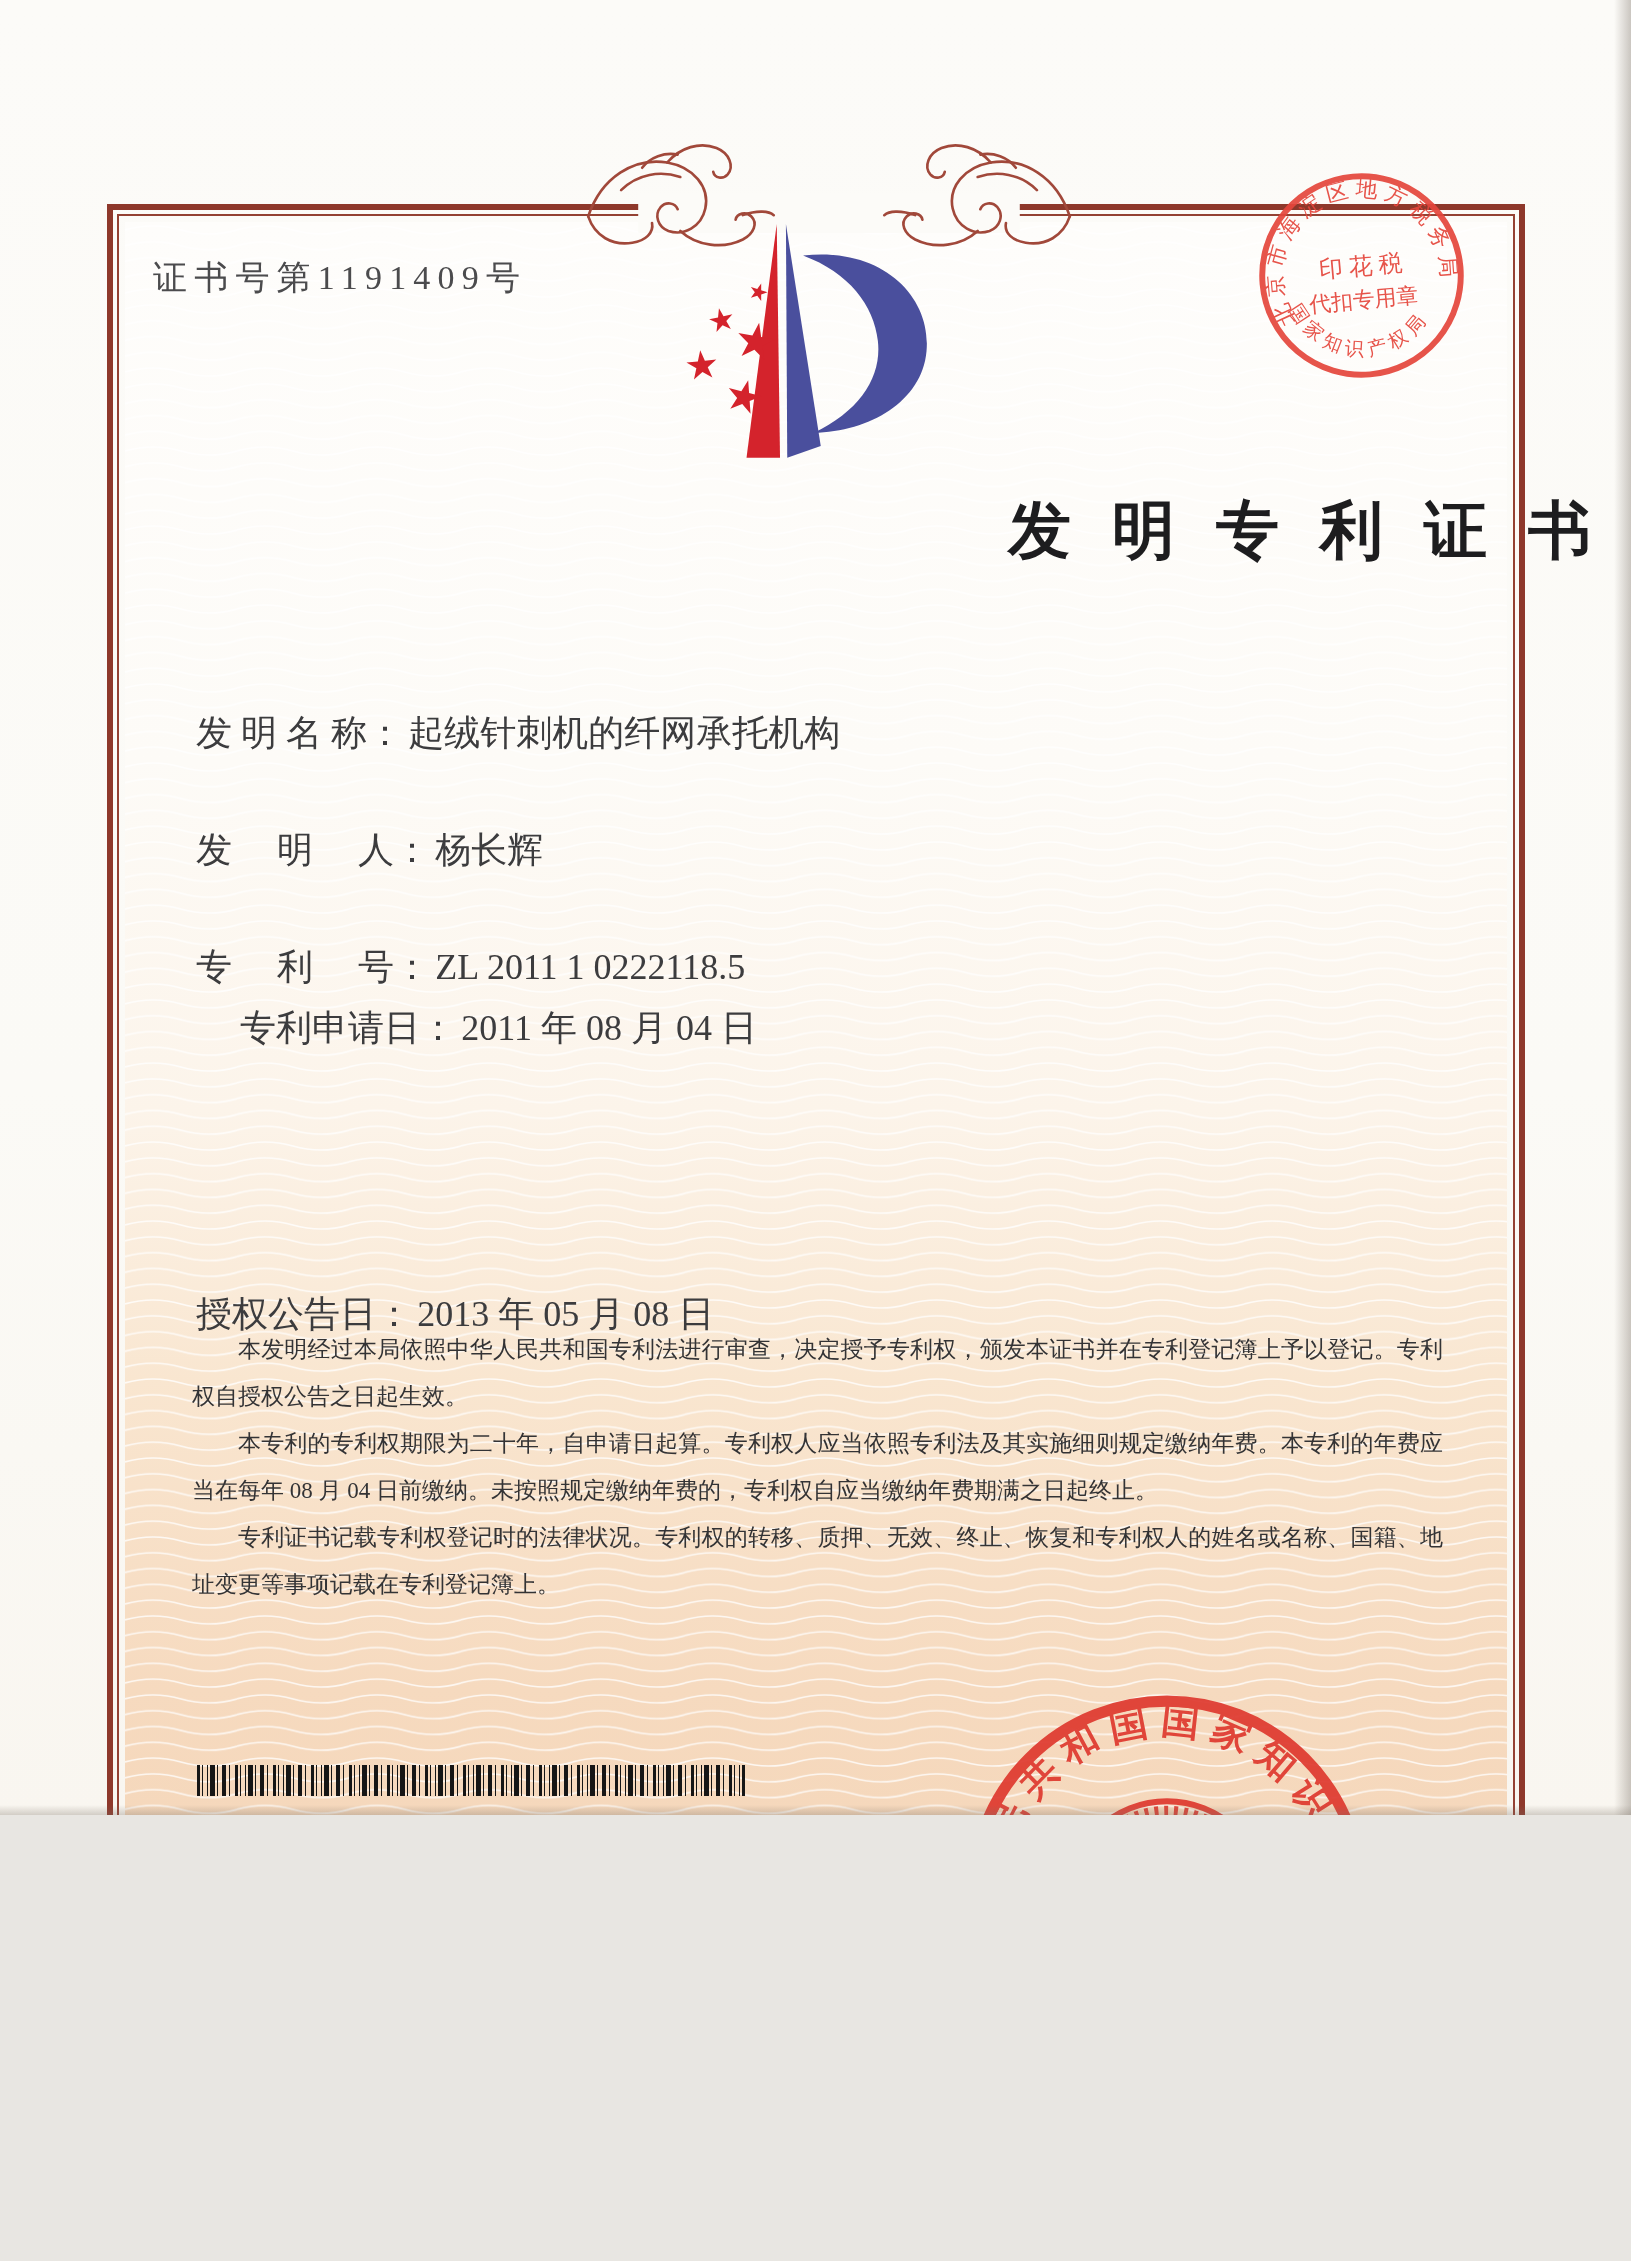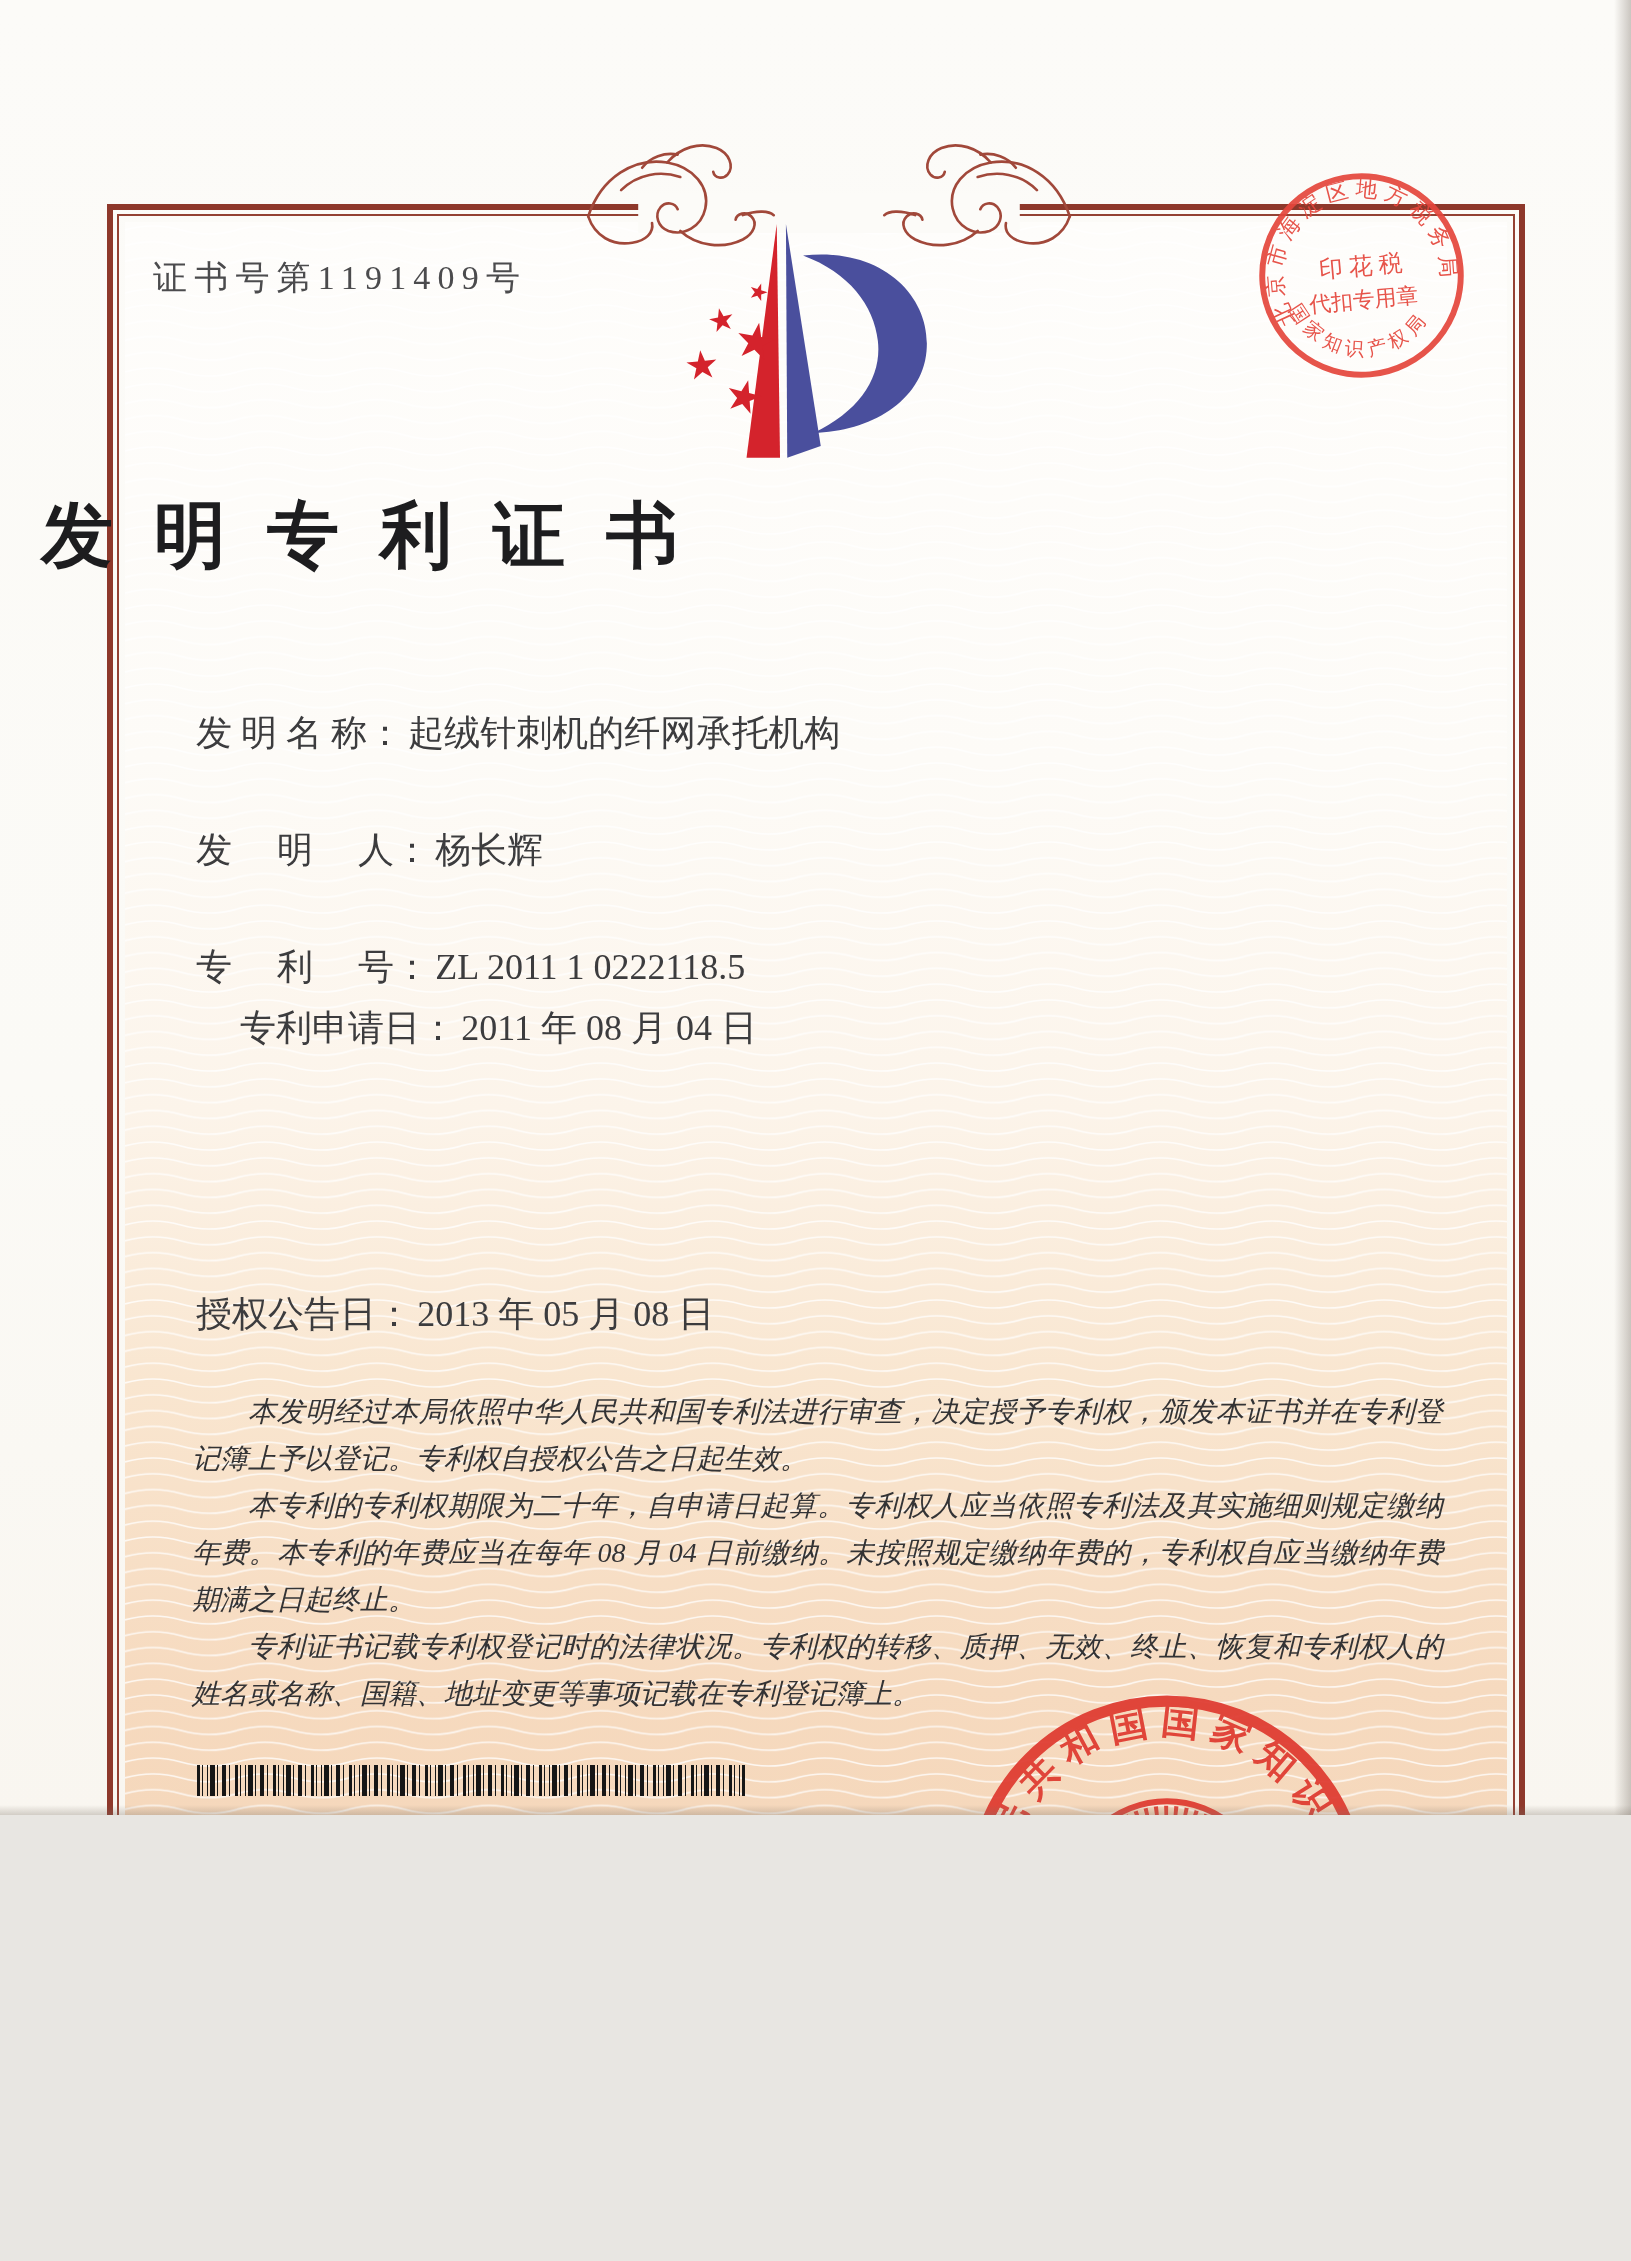--- a/index.html
+++ b/index.html
@@ -28,30 +28,30 @@
   .ornament { position:absolute; }
 
   .cert-number { position:absolute; left:153px; top:255px; font-size:34px;
     letter-spacing:7.2px; color:#4b4b4d; }
 
   .logo { position:absolute; left:648px; top:212px; width:289px; height:271px; }
 
   .tax-stamp { position:absolute; left:1249px; top:163px; width:225px; height:225px;
     transform:rotate(-5deg); opacity:.92; }
 
-  .doc-title { position:absolute; left:0; top:488px; width:100%; text-align:left;
-    font-size:72px; font-weight:600; color:#1d1d1f; letter-spacing:41px; padding-left:41px; }
+  .doc-title { position:absolute; left:0; top:488px; width:100%; text-align:right;
+    font-size:63px; font-weight:600; color:#1d1d1f; letter-spacing:41px; }
 
   .field { position:absolute; left:196px; font-size:36px; color:#3c3c3e; white-space:nowrap; }
   .field .field-value { padding-left:5.3px; }
   .f0 { top:709px; } .f1 { top:826px; } .f2 { top:943px; }
   .f3 { top:1004px;margin-left:44px; } .f4 { top:1173px; } .f5 { top:1290px; }
 
-  .body-text { position:absolute; left:192px; top:1388px; width:1251px;
-    font-size:28px; line-height:47px; color:#333335; text-align:justify;font-style:italic; }
+  .body-text { position:absolute; left:192px; top:1326px; width:1251px;
+    font-size:23px; line-height:47px; color:#333335; text-align:justify; }
   .body-text p { text-indent:2em; margin:0; }
 
   .barcode { position:absolute; left:197px; top:1765px; width:548px; height:31px;
     background:repeating-linear-gradient(90deg,
       #161616 0 2.6px, transparent 2.6px 4.6px, #161616 4.6px 6px, transparent 6px 10px,
       #161616 10px 11.2px, transparent 11.2px 13px, #161616 13px 18px, transparent 18px 20px,
       #161616 20px 21px, transparent 21px 25px, #161616 25px 29px, transparent 29px 32px,
       #161616 32px 33px, transparent 33px 38px); }
 
   .signer-title { position:absolute; left:282px; top:1942px; font-size:38px;

